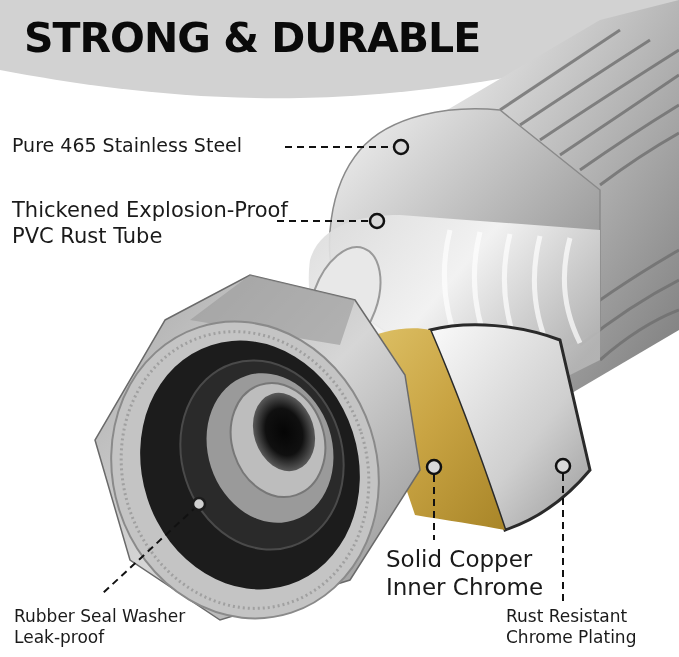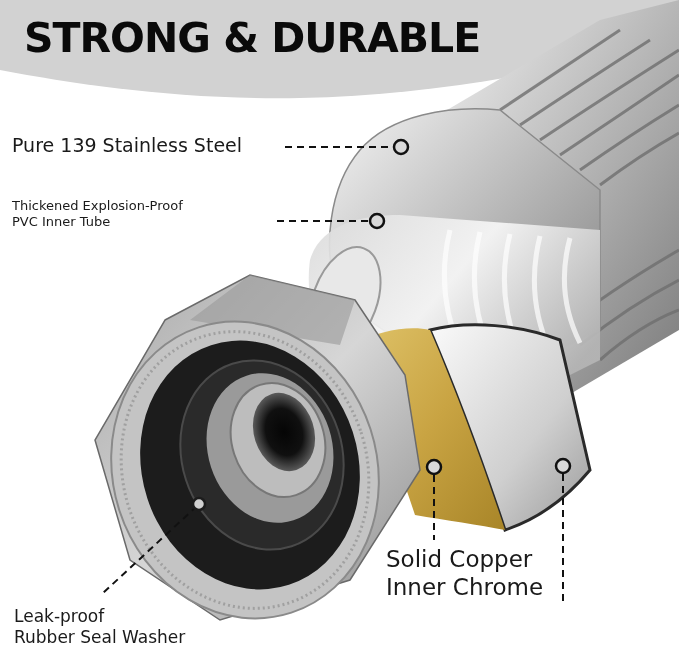--- a/index.html
+++ b/index.html
@@ -2,21 +2,21 @@
 <html><head>
 <meta charset="utf-8">
 <style>
   html, body { margin:0; padding:0; }
   body { width:679px; height:657px; overflow:hidden; background:#ffffff; position:relative; font-family:"DejaVu Sans", sans-serif; }
   .stage { position:absolute; left:0; top:0; width:679px; height:499px;text-decoration:underline; }
   svg.art { position:absolute; left:0; top:0; }
   .title { position:absolute; left:24px; top:14px; font-family:"DejaVu Sans", sans-serif; font-weight:bold; font-size:41px; letter-spacing:-1px; color:#0a0a0a; white-space:nowrap; }
   .label { position:absolute; font-family:"DejaVu Sans", sans-serif; color:#1a1a1a; white-space:nowrap; line-height:1.22; }
   .lbl-steel { left:12px; top:134px; font-size:19px; }
-  .lbl-pvc { left:12px; top:198px; font-size:13px; }
+  .lbl-pvc { left:12px; top:198px; font-size:21px; }
   .lbl-copper { left:386px; top:545px; font-size:23px; }
   .lbl-seal { left:14px; top:606px; font-size:17px; }
   .lbl-chrome { left:506px; top:606px; font-size:17px; }
   .label span { display:block; }
 </style>
 </head>
 <body>
 
 <div class="stage">
 
@@ -111,32 +111,36 @@
       <circle cx="377" cy="221" r="7"></circle>
       <circle cx="434" cy="467" r="7"></circle>
       <circle cx="563" cy="466" r="7"></circle>
       <circle cx="199" cy="504" r="6" fill="#d0d0d0" stroke="#1c1c1c"></circle>
     </g>
   </svg>
 
   <div class="title">STRONG &amp; DURABLE</div>
 
   <div class="label lbl-steel">
-    <span>Pure 139 Stainless Steel</span>
+    <span>Pure 465 Stainless Steel</span>
   </div>
 
   <div class="label lbl-pvc">
     <span>Thickened Explosion-Proof</span>
-    <span>PVC Inner Tube</span>
+    <span>PVC Rust Tube</span>
   </div>
 
   <div class="label lbl-copper">
     <span>Solid Copper</span>
     <span>Inner Chrome</span>
   </div>
 
   <div class="label lbl-seal">
+    <span>Rubber Seal Washer</span>
     <span>Leak-proof</span>
-    <span>Rubber Seal Washer</span>
   </div>
 
+  <div class="label lbl-chrome">
+    <span>Rust Resistant</span>
+    <span>Chrome Plating</span>
+  </div>
 
 </div>
 
 </body></html>

